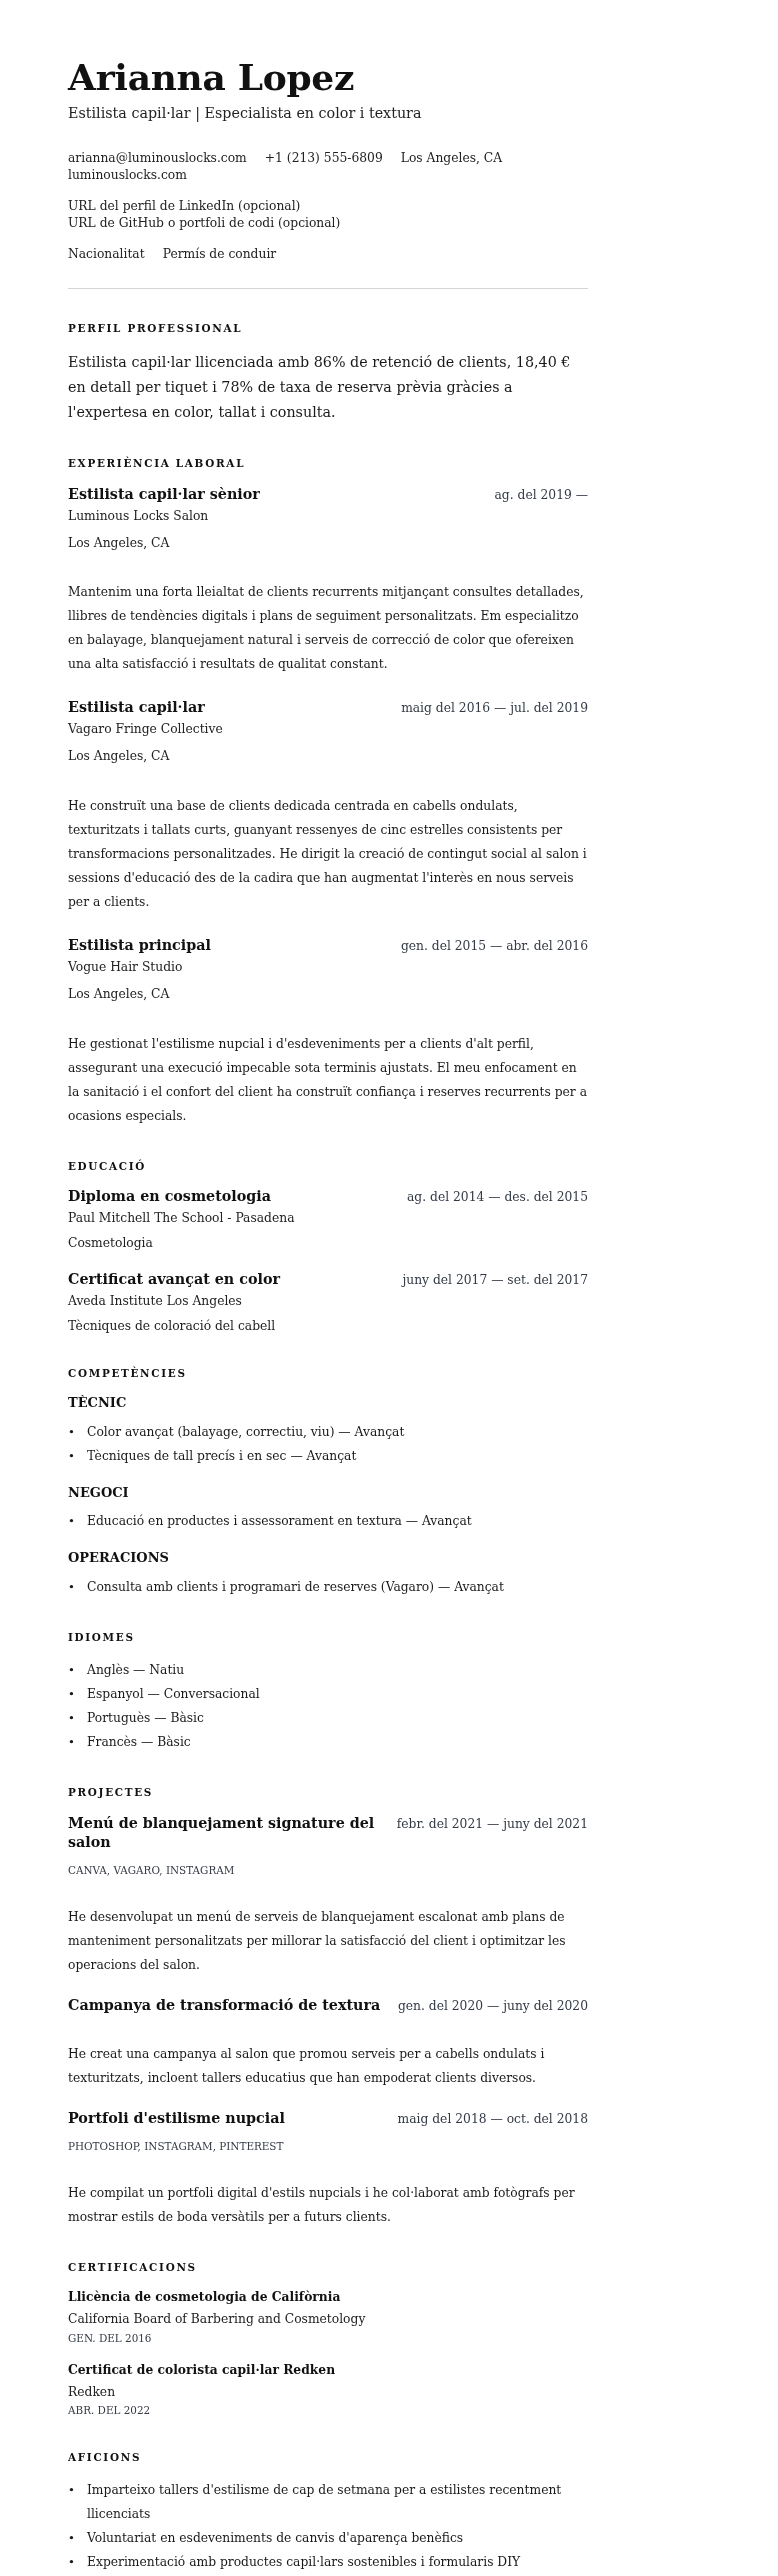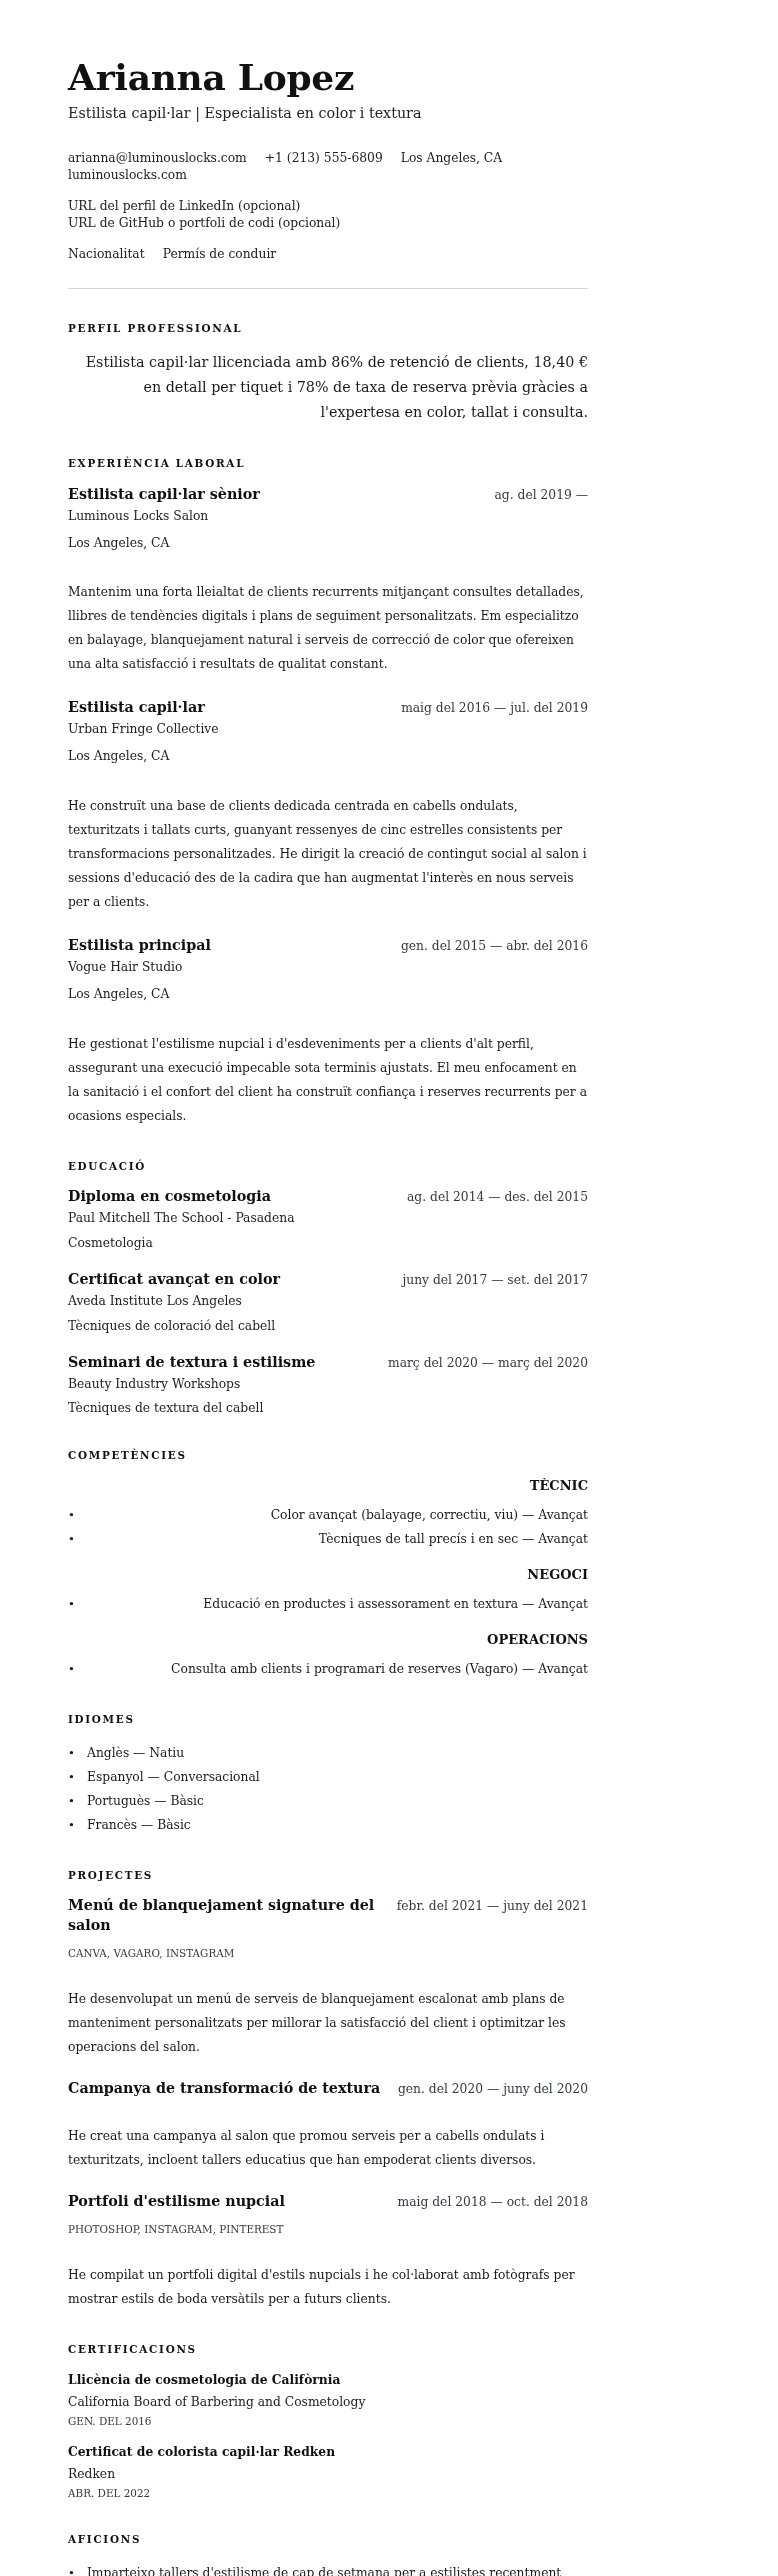--- a/index.html
+++ b/index.html
@@ -13,32 +13,32 @@
   .name { font-size: 36px; font-weight: bold; line-height: 44px; margin: 0; color: #111; letter-spacing: -0.3px; }
   .headline { font-size: 14.3px; line-height: 21px; margin: 3.9px 0 0 0; color: #222; }
   .contact-row { font-size: 12.3px; line-height: 17px; color: #222; margin-top: 14.3px; display: flex; flex-wrap: wrap; }
   .contact-row + .contact-row { margin-top: 14.3px; }
   .contact-row span { margin-right: 18px; text-align: center; }
   .first-contact { margin-top: 26px; }
   .divider { height: 0; border: none; border-top: 1.3px solid #d4d4d8; margin: 25px 0 0 0; }
   .section { margin-top: 31px; }
   .section-first { margin-top: 32px; }
   .section-title { font-size: 10.4px; font-weight: bold; letter-spacing: 1.7px; text-transform: uppercase; margin: 0 0 14.3px 0; color: #111; line-height: 14.3px; }
-  .summary { font-size: 14.3px; line-height: 25px; margin: 0; color: #1a1a1a; text-align: right; }
+  .summary { font-size: 14.3px; line-height: 25px; margin: 0; color: #1a1a1a; }
   .entry { margin-bottom: 22px; }
   .entry-head { display: flex; justify-content: space-between; align-items: baseline; }
   .entry-title { font-size: 14.3px; font-weight: bold; line-height: 19.5px; color: #111; }
   .entry-date { font-size: 12.3px; color: #333a45; line-height: 18px; white-space: nowrap; }
   .entry-org { font-size: 12.3px; line-height: 18px; color: #222; margin-top: 2.6px; }
   .entry-loc { font-size: 12.3px; line-height: 18px; color: #222; margin-top: 9px; }
   .entry-desc { font-size: 12.3px; line-height: 24px; color: #1a1a1a; margin-top: 28.6px; }
   .edu-entry { margin-bottom: 18px; }
   .edu-entry .entry-loc { margin-top: 6.5px; }
   .skill-cat { font-size: 13px; font-weight: bold; line-height: 18px; color: #111; margin: 0 0 7.8px 0; text-transform: uppercase; }
-  .skill-group { margin-bottom: 15.6px; text-align: right; }
+  .skill-group { margin-bottom: 15.6px; }
   ul.bullets { list-style: none; margin: 0; padding: 0; }
   ul.bullets li { font-size: 12.3px; line-height: 24px; position: relative; padding-left: 19px; color: #1a1a1a; }
   ul.bullets li::before { content: "\2022"; position: absolute; left: 0; top: 0; font-size: 11.7px; }
   .proj-tech { font-size: 10.4px; color: #333a45; line-height: 15.6px; margin-top: 10.4px; text-transform: uppercase; }
   .proj-desc { font-size: 12.3px; line-height: 24px; margin-top: 26px; color: #1a1a1a; }
   .proj { margin-bottom: 19.5px; }
   .cert { margin-bottom: 14.3px; }
   .cert-title { font-size: 12.3px; font-weight: bold; line-height: 18px; color: #111; }
   .cert-org { font-size: 12.3px; line-height: 18px; margin-top: 3.9px; color: #222; }
   .cert-date { font-size: 10.4px; line-height: 15.6px; margin-top: 2.6px; color: #333a45; text-transform: uppercase; }
@@ -86,21 +86,21 @@
       <div class="entry-org">Luminous Locks Salon</div>
       <div class="entry-loc">Los Angeles, CA</div>
       <div class="entry-desc">Mantenim una forta lleialtat de clients recurrents mitjançant consultes detallades, llibres de tendències digitals i plans de seguiment personalitzats. Em especialitzo en balayage, blanquejament natural i serveis de correcció de color que ofereixen una alta satisfacció i resultats de qualitat constant.</div>
     </div>
 
     <div class="entry">
       <div class="entry-head">
         <div class="entry-title">Estilista capil·lar</div>
         <div class="entry-date">maig del 2016 — jul. del 2019</div>
       </div>
-      <div class="entry-org">Urban Fringe Collective</div>
+      <div class="entry-org">Vagaro Fringe Collective</div>
       <div class="entry-loc">Los Angeles, CA</div>
       <div class="entry-desc">He construït una base de clients dedicada centrada en cabells ondulats, texturitzats i tallats curts, guanyant ressenyes de cinc estrelles consistents per transformacions personalitzades. He dirigit la creació de contingut social al salon i sessions d'educació des de la cadira que han augmentat l'interès en nous serveis per a clients.</div>
     </div>
 
     <div class="entry">
       <div class="entry-head">
         <div class="entry-title">Estilista principal</div>
         <div class="entry-date">gen. del 2015 — abr. del 2016</div>
       </div>
       <div class="entry-org">Vogue Hair Studio</div>
@@ -123,28 +123,20 @@
 
     <div class="edu-entry">
       <div class="entry-head">
         <div class="entry-title">Certificat avançat en color</div>
         <div class="entry-date">juny del 2017 — set. del 2017</div>
       </div>
       <div class="entry-org">Aveda Institute Los Angeles</div>
       <div class="entry-loc">Tècniques de coloració del cabell</div>
     </div>
 
-    <div class="edu-entry">
-      <div class="entry-head">
-        <div class="entry-title">Seminari de textura i estilisme</div>
-        <div class="entry-date">març del 2020 — març del 2020</div>
-      </div>
-      <div class="entry-org">Beauty Industry Workshops</div>
-      <div class="entry-loc">Tècniques de textura del cabell</div>
-    </div>
   </section>
 
   <section class="section">
     <h2 class="section-title">COMPETÈNCIES</h2>
 
     <div class="skill-group">
       <h3 class="skill-cat">TÈCNIC</h3>
       <ul class="bullets">
         <li>Color avançat (balayage, correctiu, viu) — Avançat</li>
         <li>Tècniques de tall precís i en sec — Avançat</li>

